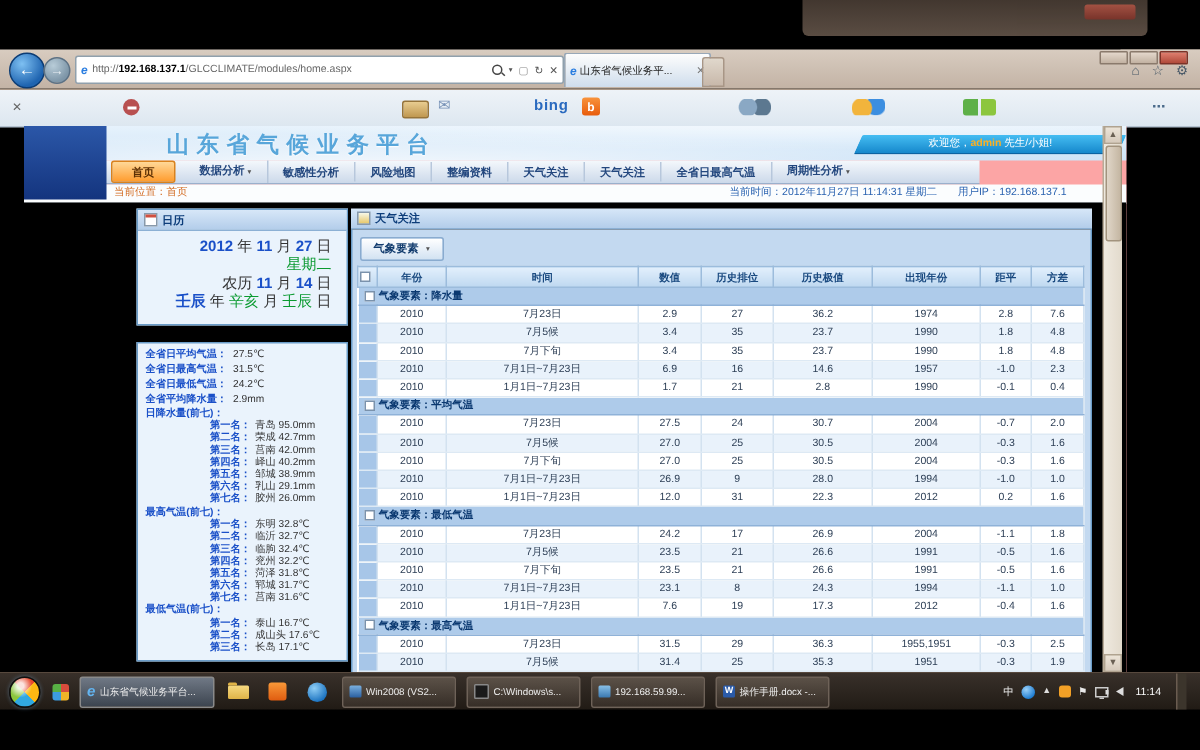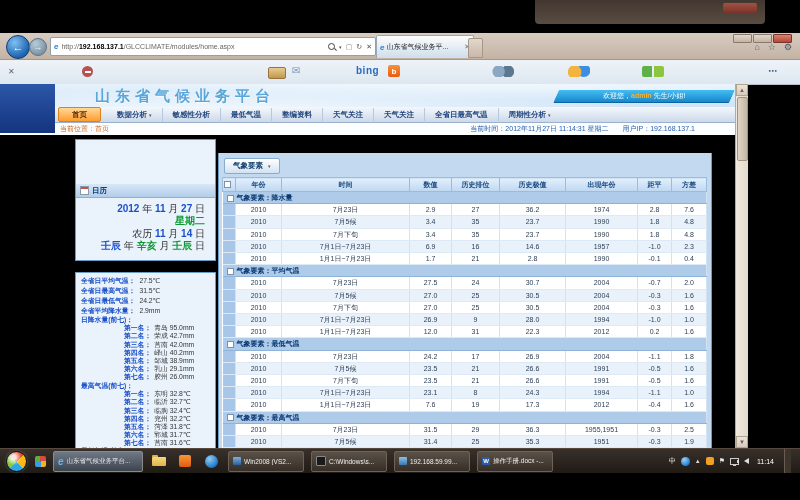--- a/index.html
+++ b/index.html
@@ -58,61 +58,61 @@
     background:linear-gradient(180deg,#f8933c,#e85c0c);color:#fff;font-size:8px;font-weight:bold;
     display:flex;align-items:center;justify-content:center;}
   .blob{position:absolute;top:6px;height:11px;border-radius:2px;}
   .blob.b1{left:492px;width:22px;background:radial-gradient(circle at 30% 50%,#8aa8c4 0 35%,transparent 40%),
     radial-gradient(circle at 72% 50%,#5c7890 0 35%,transparent 40%);}
   .blob.b2{left:568px;width:22px;background:radial-gradient(circle at 30% 55%,#f2b43c 0 38%,transparent 44%),
     radial-gradient(circle at 72% 40%,#3c8ee0 0 35%,transparent 42%);}
   .blob.b3{left:642px;width:22px;background:linear-gradient(90deg,#5eb048 0 45%,transparent 45% 55%,#8cc63e 55%);border-radius:2px;}
   .tb-dots{position:absolute;right:22px;top:6px;color:#4a6a8a;font-weight:bold;font-size:9px;letter-spacing:1px;}
   
-  .page{position:absolute;left:0;top:51px;width:735px;height:364px;background:#fca5a5;overflow:hidden;}
+  .page{position:absolute;left:16px;top:51px;width:735px;height:364px;background:#fca5a5;overflow:hidden;}
   .banner{position:absolute;left:0;top:0;width:735px;height:23px;
     background:radial-gradient(ellipse at 30% 130%,rgba(255,255,255,.9),transparent 60%),
                radial-gradient(ellipse at 65% -30%,rgba(255,255,255,.6),transparent 55%),
                linear-gradient(180deg,#e6f2fc,#cfe4f7);}
   .site-title{position:absolute;left:95px;top:3px;font-size:15px;font-weight:bold;color:#58a6da;
     letter-spacing:5px;text-shadow:0 1px 1px #fff;white-space:nowrap;}
   .welcome{position:absolute;right:3px;top:6px;width:176px;height:12px;transform:skewX(-24deg);
     background:linear-gradient(180deg,#45bdf2,#1688cc);border-bottom:1px solid #0b63a2;border-radius:1px;}
   .welcome .wtxt{transform:skewX(24deg);display:block;text-align:center;font-size:7px;color:#fff;line-height:12px;white-space:nowrap;}
   .welcome .admin{color:#ffb020;font-weight:bold;}
   .navy{position:absolute;left:0;top:0;width:55px;height:49px;
     background:linear-gradient(180deg,#2b57a8,#14347e);z-index:3;}
-  .menu-bar{position:absolute;left:0;top:23px;width:735px;height:15px;
+  .menu-bar{position:absolute;left:0;top:23px;width:637px;height:15px;
     background:linear-gradient(180deg,#f4f8fc,#ccd9ea);border-bottom:1px solid #9ab0cc;}
   .menu-bar ul{list-style:none;margin:0 0 0 58px;padding:0;display:flex;align-items:center;height:100%;}
   .menu-item{font-size:7.5px;font-weight:bold;color:#23477e;padding:0 10px;line-height:13px;
     border-right:1px solid #b7c7dc;white-space:nowrap;cursor:default;}
   .menu-item:last-child{border-right:none;}
   .menu-item.active{background:linear-gradient(180deg,#ffd898,#ff9c2e);border:1px solid #d9821e;
     border-radius:2px;color:#5c2f04;padding:0 13px;margin-right:6px;}
   .mi-arrow{font-size:5px;color:#555;margin-left:2px;}
   .crumb{position:absolute;left:0;top:39px;width:735px;height:12px;background:#fbfdfe;
     border-bottom:1px solid #c8d4e0;font-size:7px;line-height:12px;white-space:nowrap;}
   .crumb .loc{position:absolute;left:60px;color:#d2691e;}
   .crumb .info{position:absolute;right:40px;color:#2a62b0;}
   .crumb .info span{margin-left:14px;}
   .content{position:absolute;left:0;top:51px;width:735px;height:313px;background:#000;overflow:hidden;}
   
   .panel{border:1px solid #6a9cc8;background:#eaf3fc;}
   .panel-header{height:13px;background:linear-gradient(180deg,#d7e7f8,#b3cdea);
     border-bottom:1px solid #8cb0d4;display:flex;align-items:center;padding-left:4px;gap:3px;
-    font-size:7.5px;font-weight:bold;color:#0d3d7a;white-space:nowrap;margin-top:44px;}
+    font-size:7.5px;font-weight:bold;color:#0d3d7a;white-space:nowrap;}
   .pic{width:7px;height:7px;display:inline-block;border:1px solid #8899aa;background:#fff;position:relative;}
   .pic.cal::before{content:"";position:absolute;left:0;top:0;width:100%;height:2px;background:#d05040;}
   .pic.rep{background:linear-gradient(180deg,#cfe4f8,#7eaede);}
   .pic.watch{background:linear-gradient(180deg,#f8f8e8,#e8c868);}
   .sidebar{position:absolute;left:75px;top:4px;width:141px;}
   .cal-body{padding:5px 10px 7px 0;text-align:right;font-size:10px;line-height:12.4px;white-space:nowrap;}
   .tok-num{color:#1a50c8;font-weight:bold;}
-  .tok-green{color:#0a9a30;font-weight:bold;text-align:right;}
+  .tok-green{color:#0a9a30;font-weight:normal;text-align:right;}
   .tok-plain{color:#333;}
   .panel.weather{margin-top:11px;}
   .wx-body{padding:3px 0 3px 0;font-size:6.8px;white-space:nowrap;}
   .stat-line{height:10px;line-height:10px;}
   .stat-line .w-label{color:#1a50c8;font-weight:bold;margin-left:5px;}
   .stat-line .w-value{color:#333;margin-left:4px;}
   .w-heading{height:8.6px;line-height:8.6px;color:#1a50c8;font-weight:bold;margin-left:5px;}
   .rank-line{height:8.2px;line-height:8.2px;}
   .rank-line .rank-label{color:#1a50c8;font-weight:bold;margin-left:48px;}
   .rank-line .rank-value{color:#333;margin-left:3px;}
@@ -254,21 +254,21 @@
         <div class="welcome">
           <span class="wtxt"><span>欢迎您，</span><span class="admin">admin</span><span> 先生/小姐!</span></span>
         </div>
       </div>
       <div class="navy"></div>
       <div class="menu-bar">
         <ul id="menu">
             <li class="menu-item active">首页</li>
             <li class="menu-item">数据分析<span class="mi-arrow">▾</span></li>
             <li class="menu-item">敏感性分析</li>
-            <li class="menu-item">最低气温</li>
+            <li class="menu-item">风险地图</li>
             <li class="menu-item">整编资料</li>
             <li class="menu-item">天气关注</li>
             <li class="menu-item">天气关注</li>
             <li class="menu-item">全省日最高气温</li>
             <li class="menu-item">周期性分析<span class="mi-arrow">▾</span></li>
           </ul>
       </div>
       <div class="crumb">
         <span class="loc">当前位置：首页</span>
         <span class="info"><span style="margin-left:0;">当前时间：2012年11月27日 11:14:31 星期二</span><span>用户IP：192.168.137.1</span></span>

